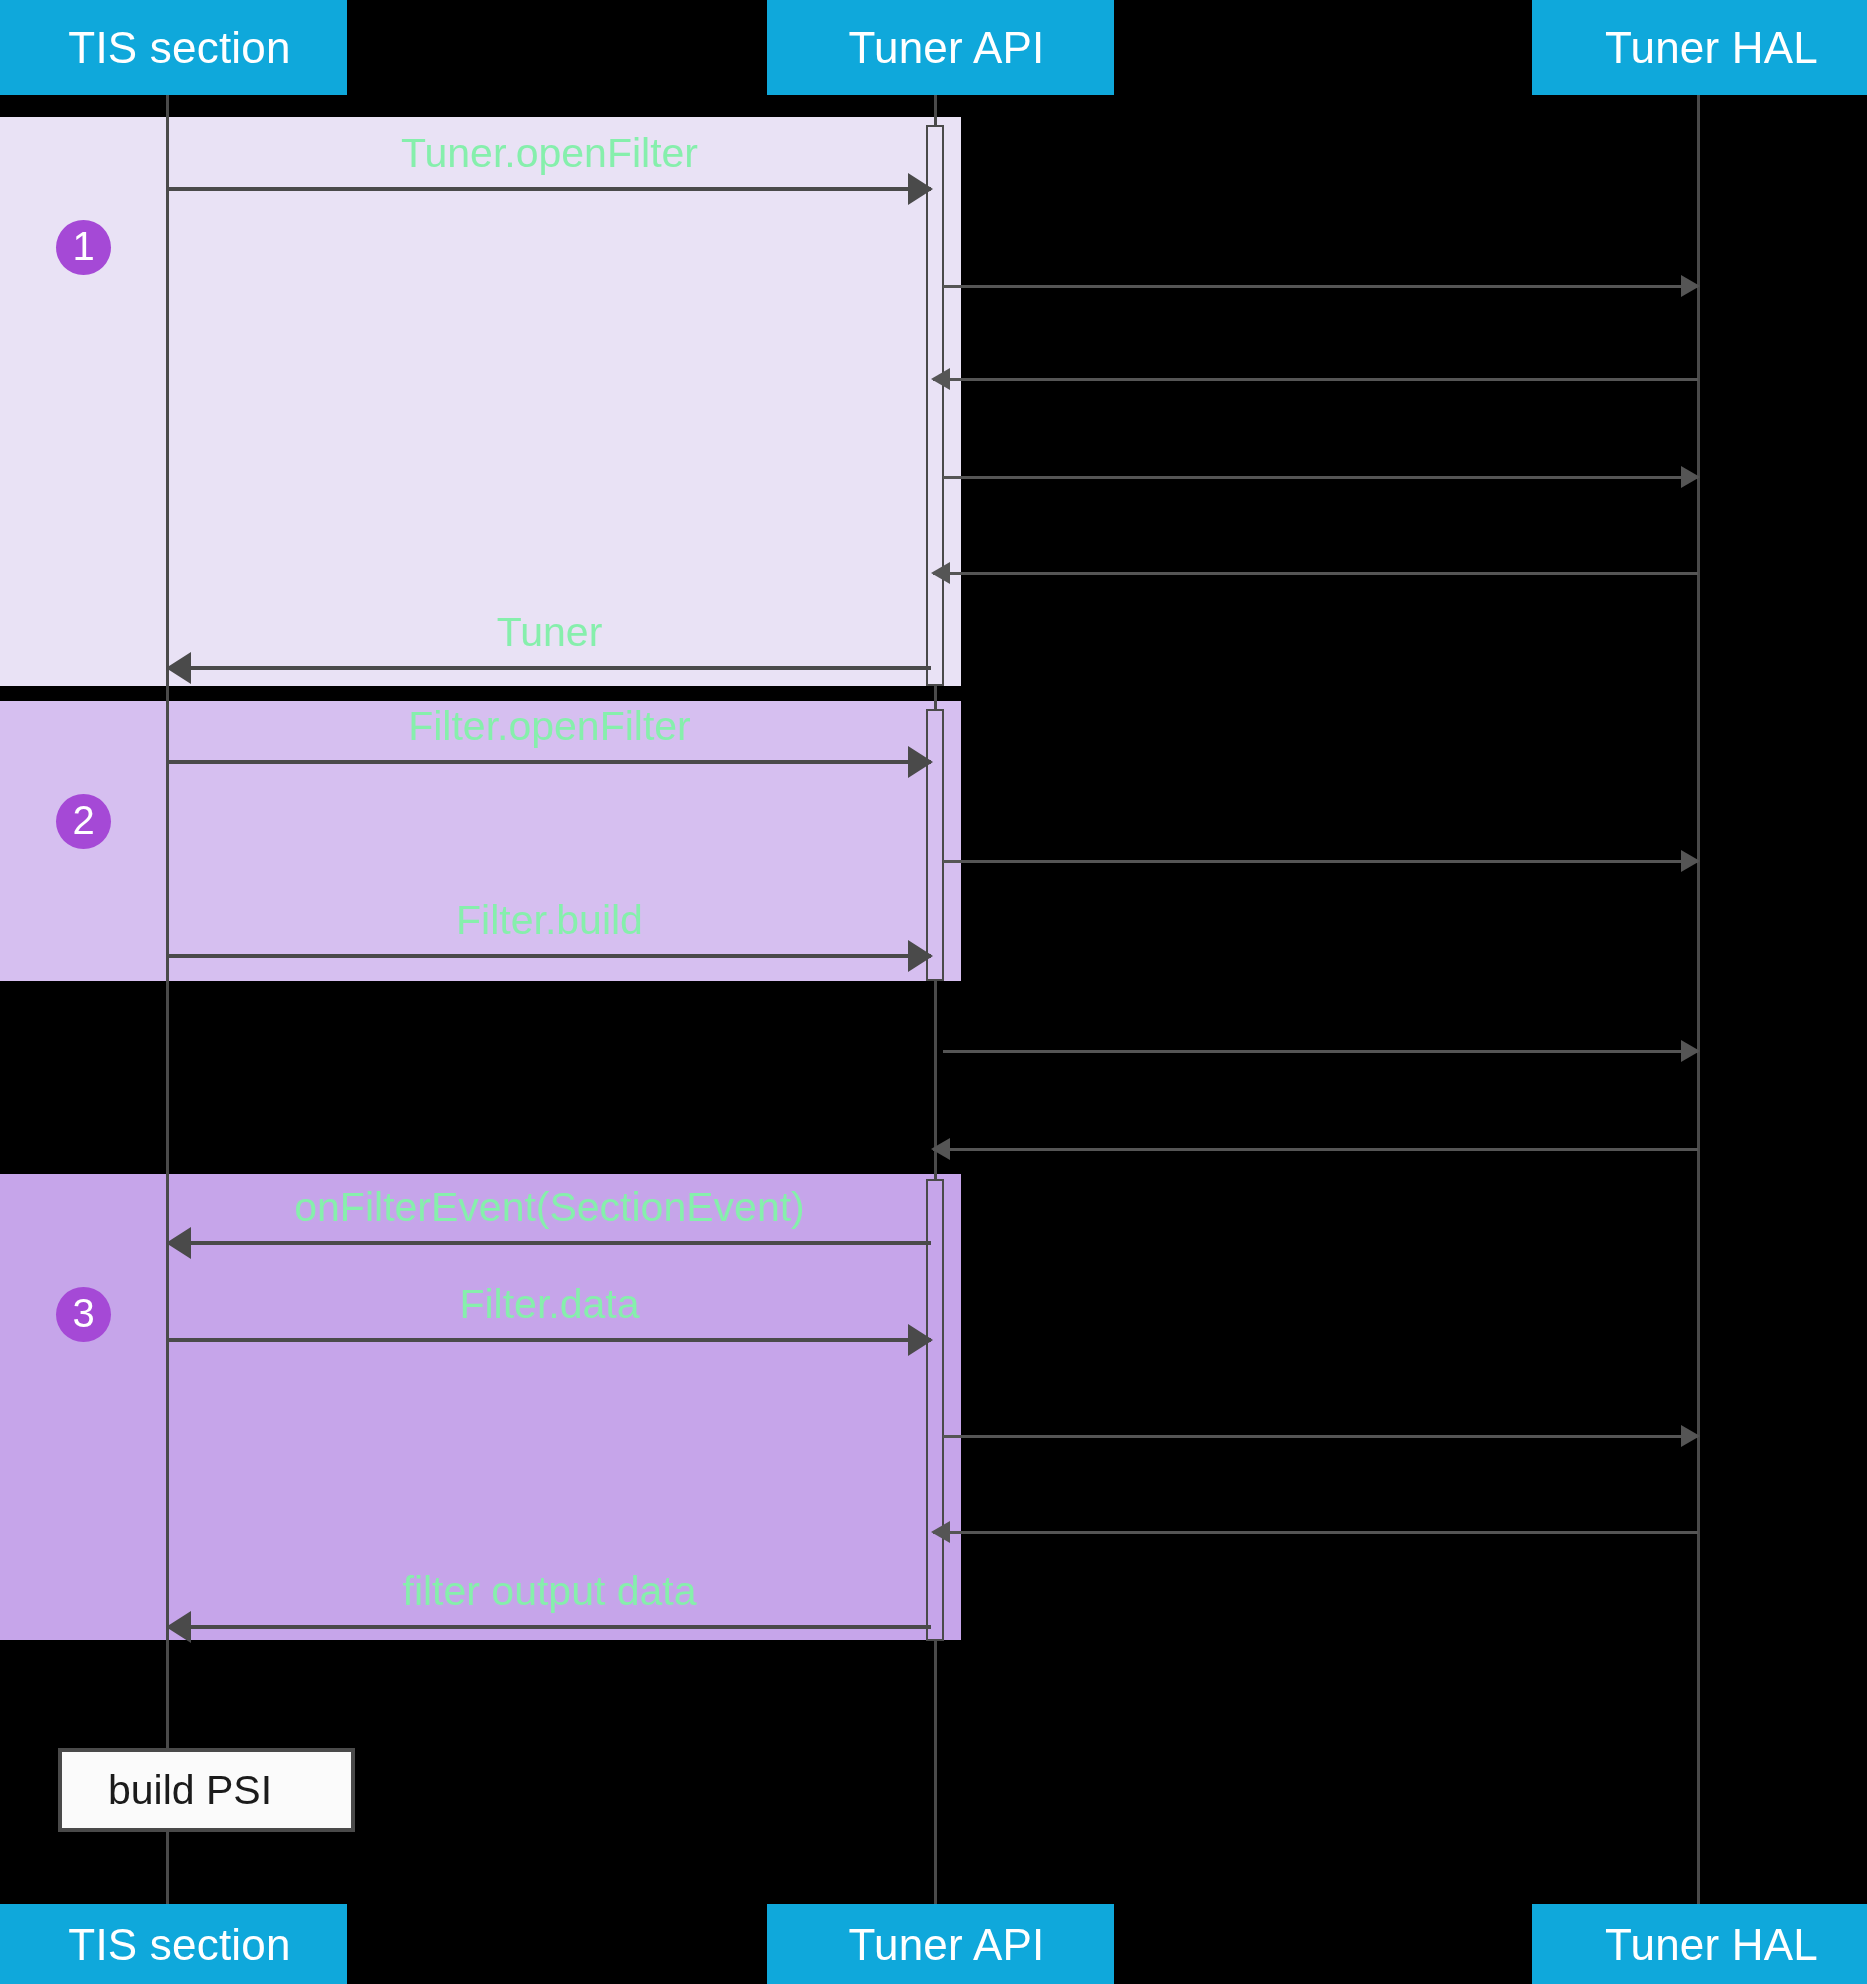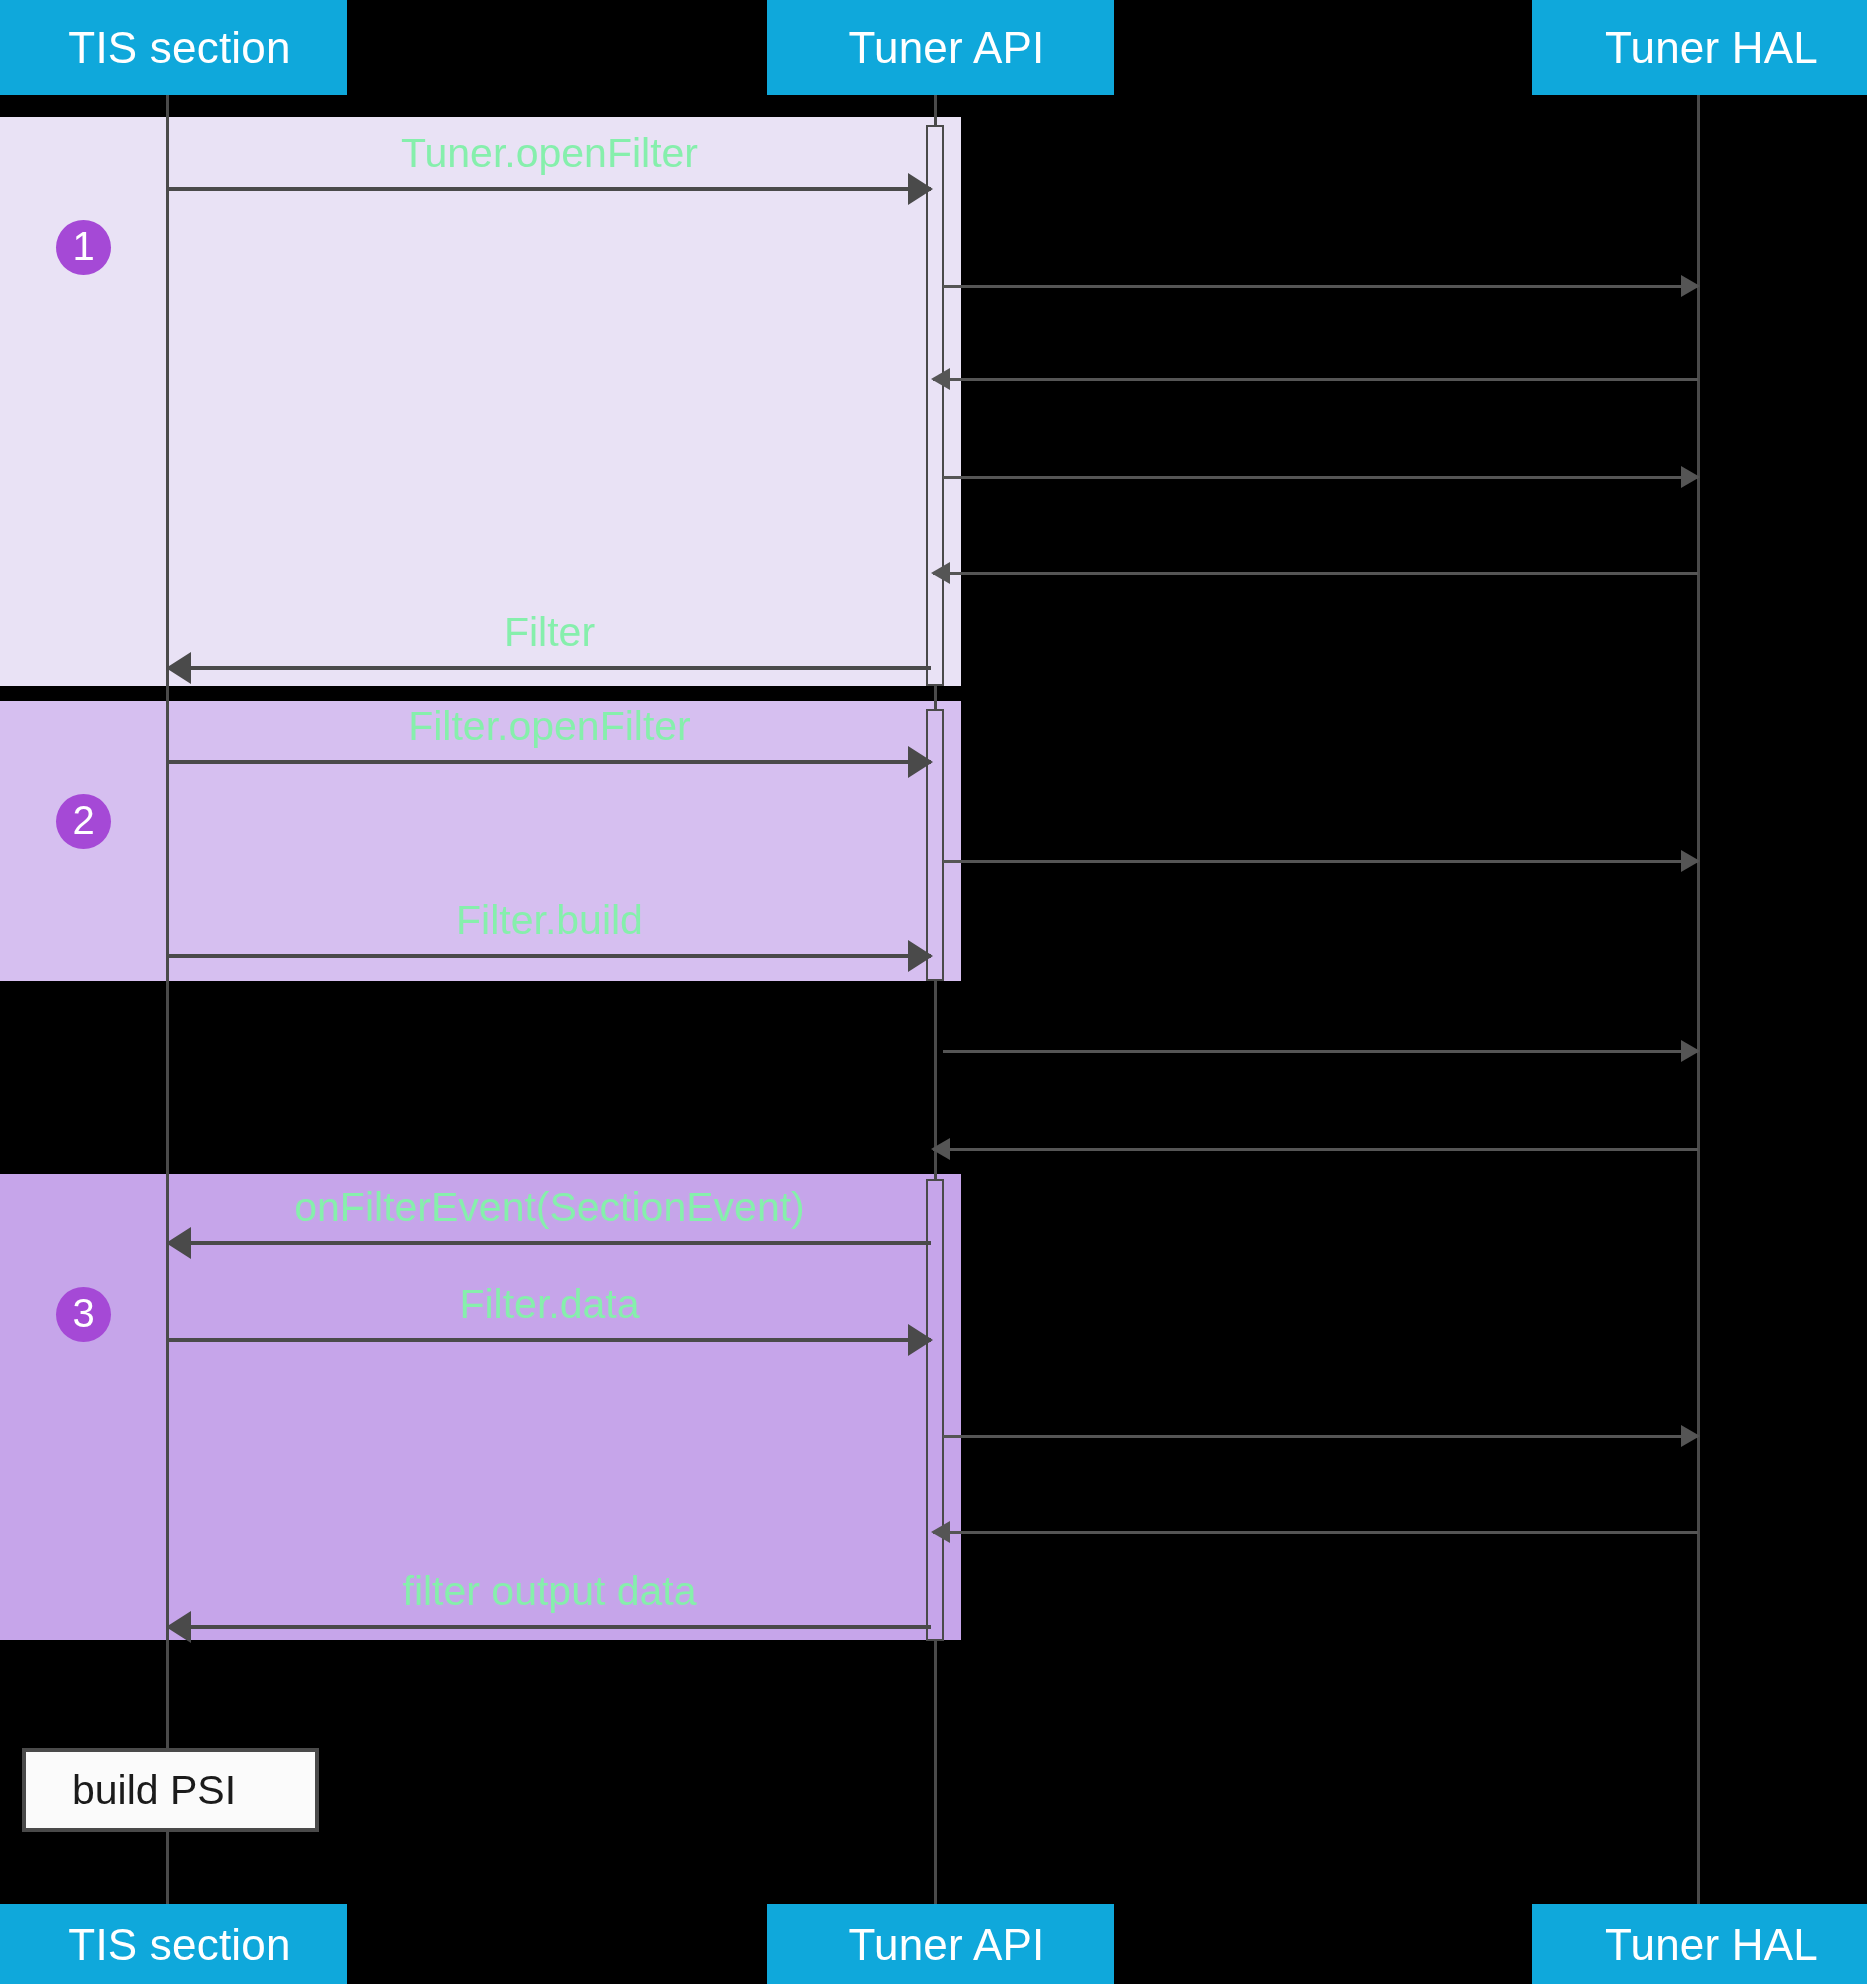--- a/index.html
+++ b/index.html
@@ -91,20 +91,21 @@
   .notebox{
     position:absolute;
     background:#fbfbfb;
     border:4.3px solid #4a4a4a;
     box-sizing:border-box;
     display:flex;align-items:center;
     padding-left:46px;
     font-size:41px;
     color:#1b1b1b;
     white-space:nowrap;
+    margin-left:36px;
   }
 </style>
 </head>
 <body>
 
 <div id="stage">
 
   <div class="groupbg" style="top:117px;height:569px;width:961px;background:#E9E2F5;"></div>
   <div class="groupbg" style="top:701px;height:280px;width:961px;background:#D6BFF0;"></div>
   <div class="groupbg" style="top:1174px;height:466px;width:961px;background:#C6A5EA;"></div>
@@ -147,21 +148,21 @@
     <div class="line"></div>
     <div class="head"></div>
   </div>
 
   <div class="msg thin left" style="left:933px;width:765px;top:572px;">
     <div class="line"></div>
     <div class="head"></div>
   </div>
 
   <div class="msg left" style="left:168px;width:763px;top:666px;">
-    <div class="label">Filter</div>
+    <div class="label">Tuner</div>
     <div class="line"></div>
     <div class="head"></div>
   </div>
 
   <div class="msg right" style="left:168px;width:763px;top:760px;">
     <div class="label">Filter.openFilter</div>
     <div class="line"></div>
     <div class="head"></div>
   </div>
 

